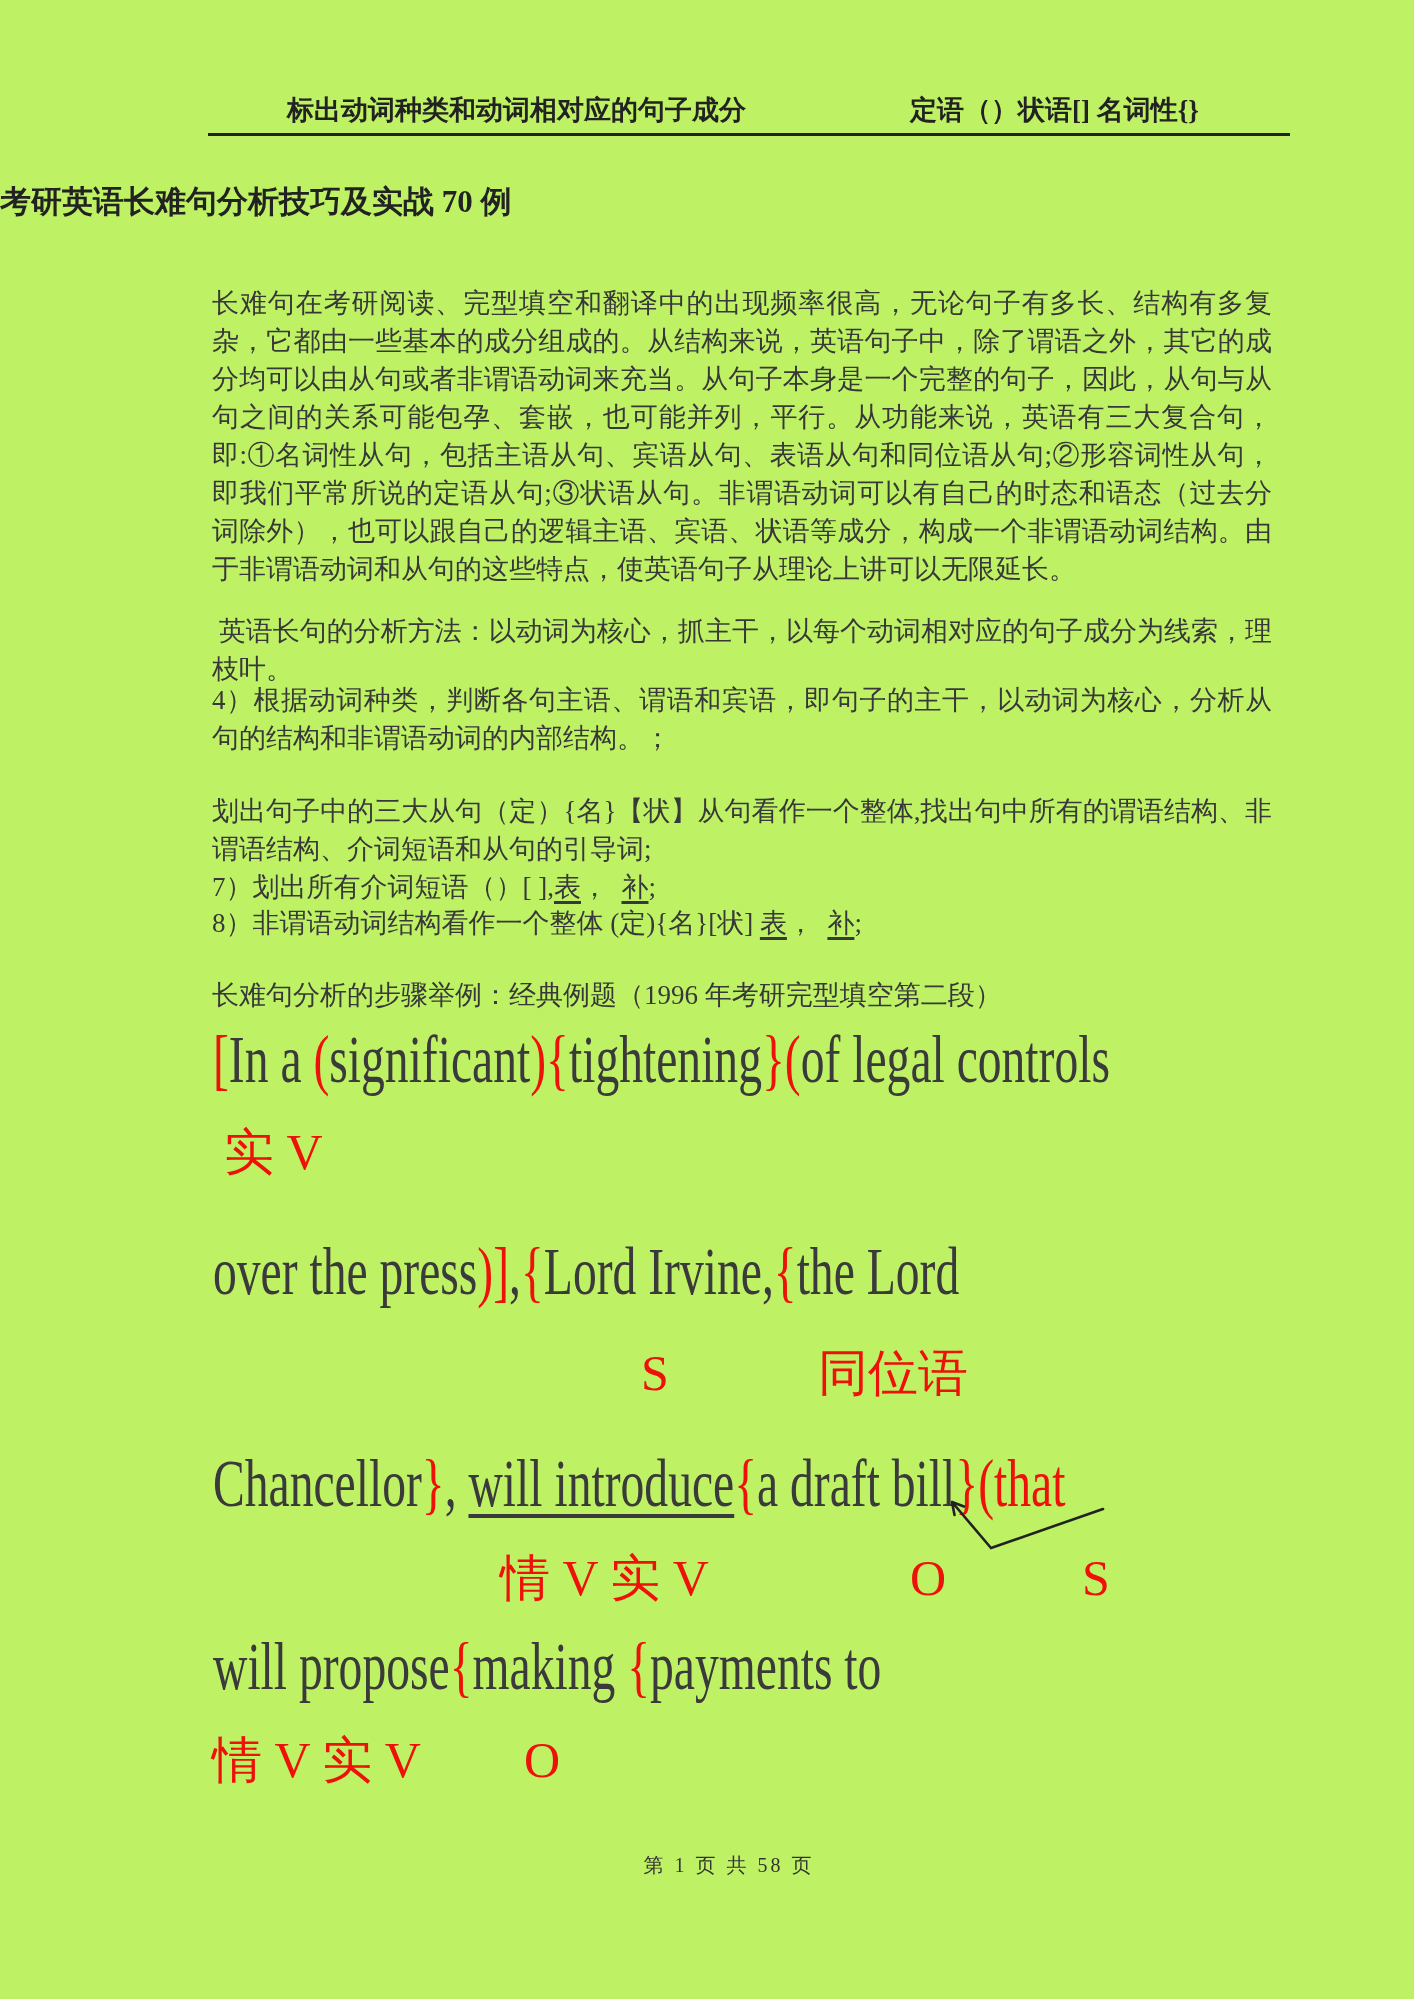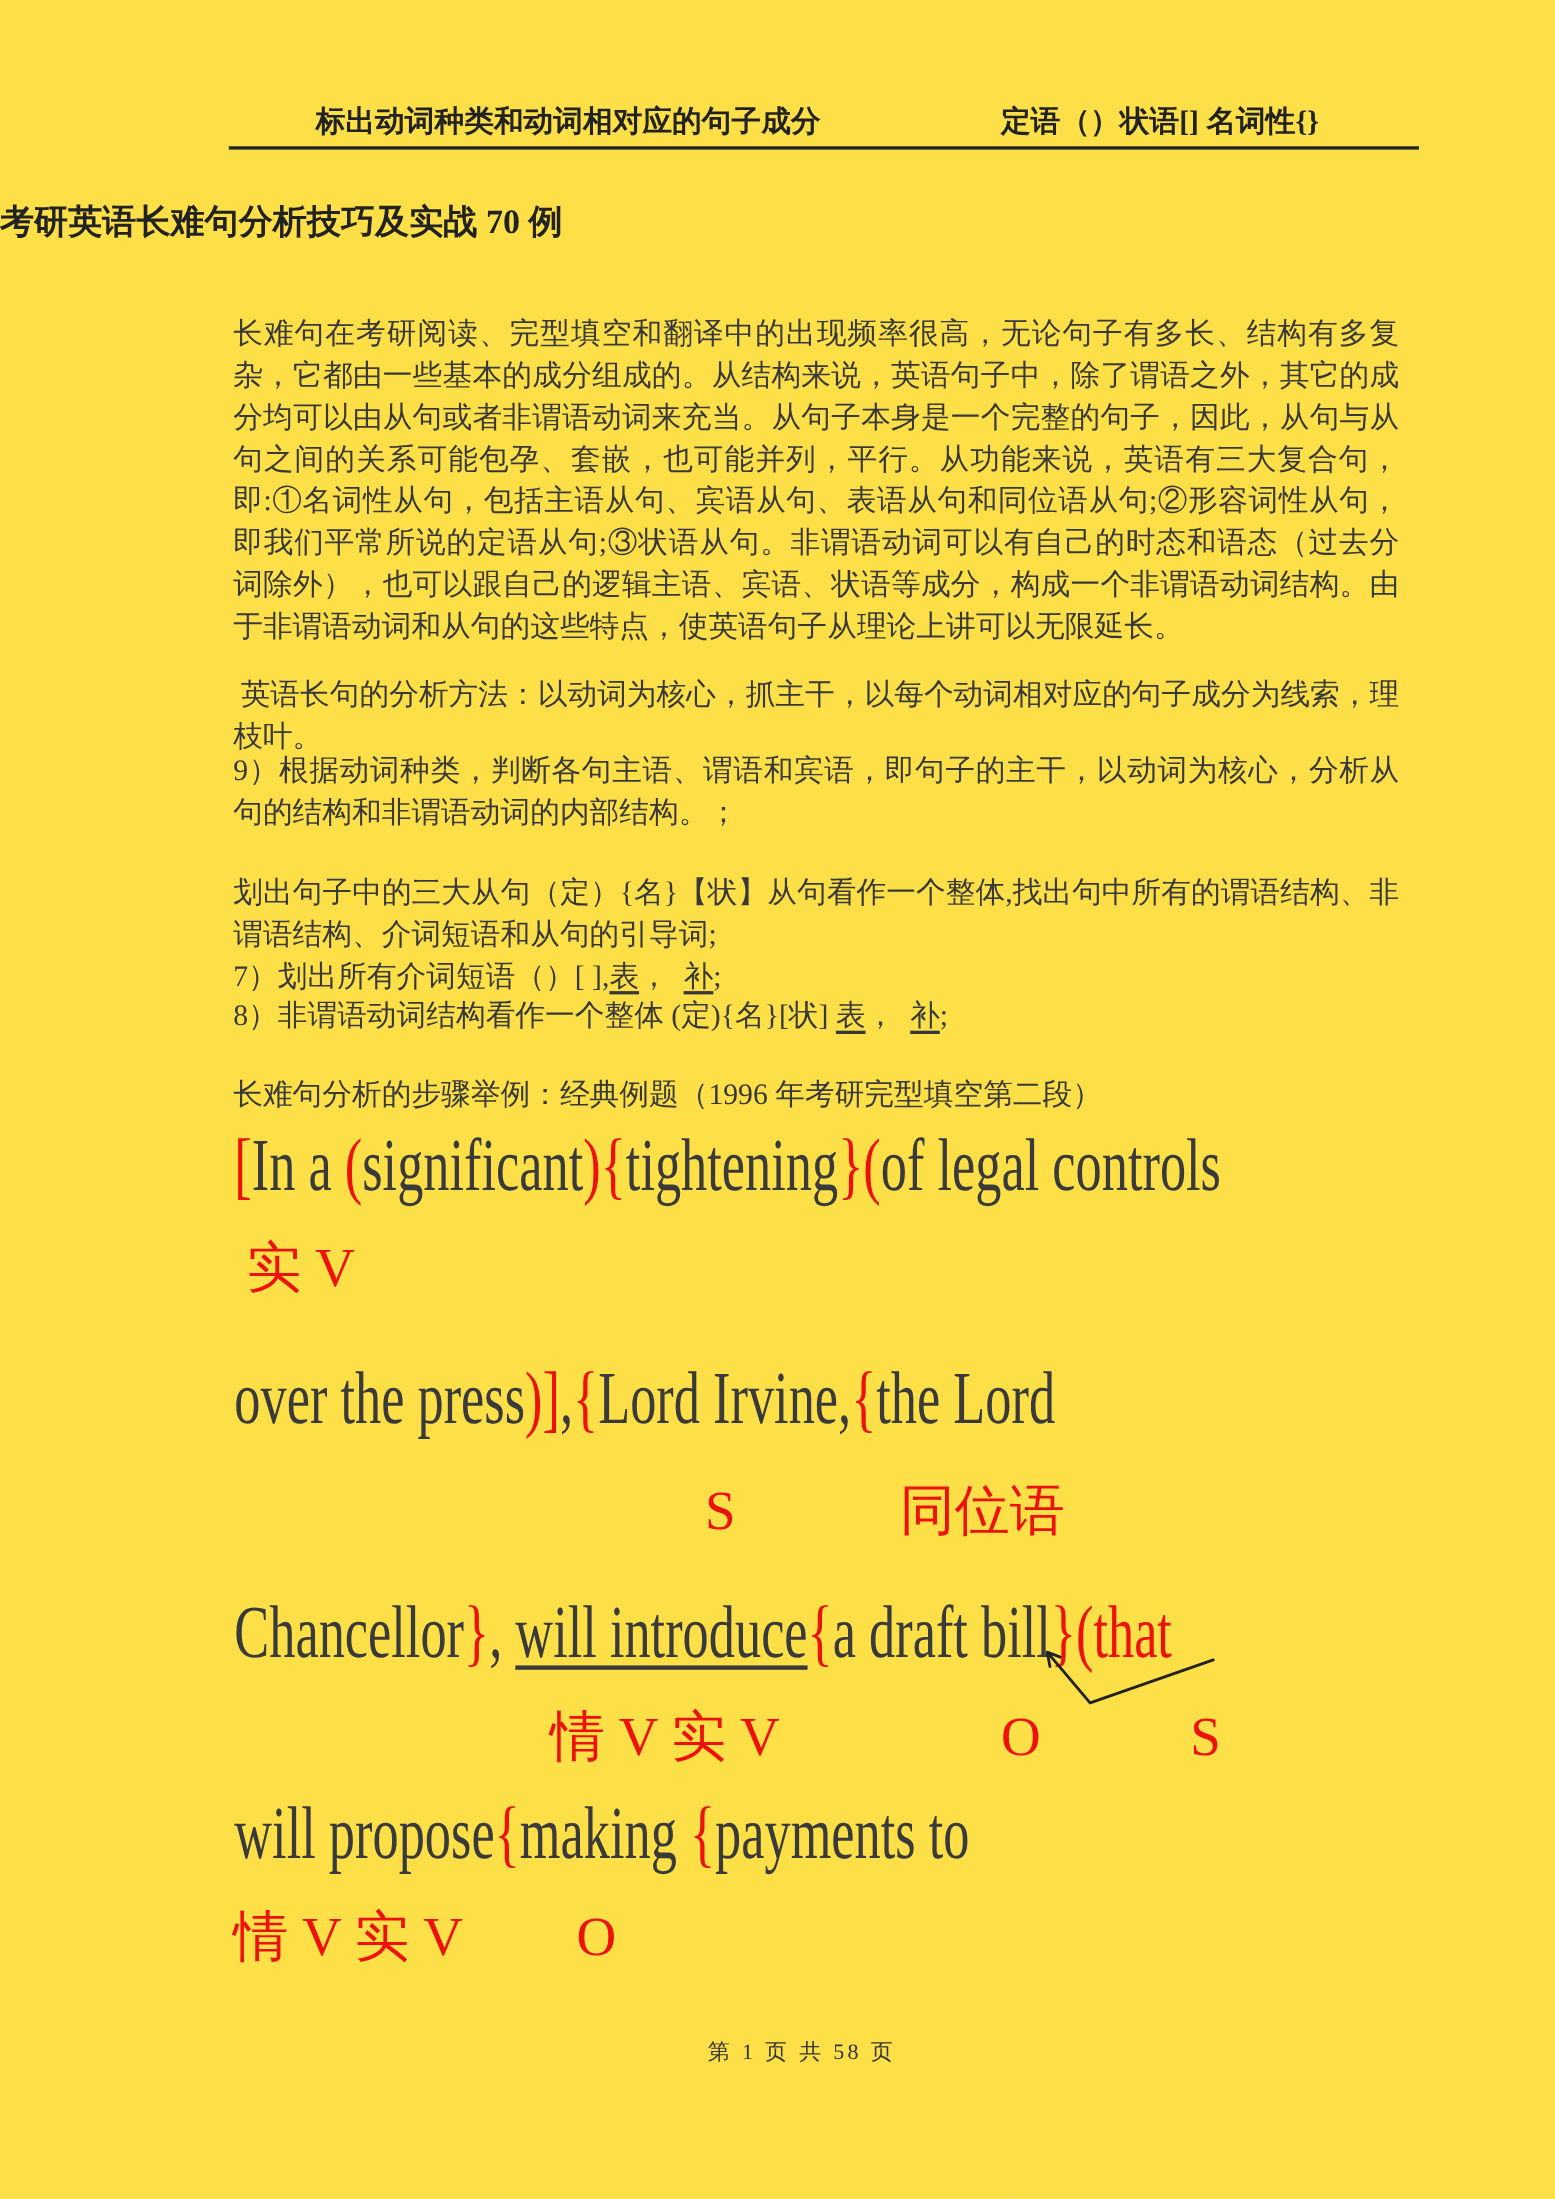--- a/index.html
+++ b/index.html
@@ -1,20 +1,20 @@
 <!DOCTYPE html>
 <html style="--red: #ee1109;"><head>
 <meta charset="utf-8">
 <style>
   html,body{margin:0;padding:0;background:#e9e9e9;}
   .page{
     position:relative;
     width:1414px;height:1999px;
     margin:0 auto;
-    background:#fde047;
+    background:#bef264;
     font-family:"Liberation Serif","DejaVu Serif",serif;
     color:#333;
     overflow:hidden;
   }
   .hdr{
     position:absolute;left:287px;right:215px;top:94px;
     display:flex;justify-content:space-between;
     font-size:27px;font-weight:bold;color:#222;line-height:32px;
     white-space:nowrap;
   }
@@ -57,21 +57,21 @@
   <div class="hdr">
     <span>标出动词种类和动词相对应的句子成分</span>
     <span>定语（）状语[] 名词性{}</span>
   </div>
   <div class="hdr-rule"></div>
 
   <h1 class="title">考研英语长难句分析技巧及实战 70 例</h1>
 
   <p class="para" style="top:284px">长难句在考研阅读、完型填空和翻译中的出现频率很高，无论句子有多长、结构有多复杂，它都由一些基本的成分组成的。从结构来说，英语句子中，除了谓语之外，其它的成分均可以由从句或者非谓语动词来充当。从句子本身是一个完整的句子，因此，从句与从句之间的关系可能包孕、套嵌，也可能并列，平行。从功能来说，英语有三大复合句，即:①名词性从句，包括主语从句、宾语从句、表语从句和同位语从句;②形容词性从句，即我们平常所说的定语从句;③状语从句。非谓语动词可以有自己的时态和语态（过去分词除外），也可以跟自己的逻辑主语、宾语、状语等成分，构成一个非谓语动词结构。由于非谓语动词和从句的这些特点，使英语句子从理论上讲可以无限延长。</p>
   <p class="para" style="top:612px"> 英语长句的分析方法：以动词为核心，抓主干，以每个动词相对应的句子成分为线索，理枝叶。</p>
-  <p class="para" style="top:681px">9）根据动词种类，判断各句主语、谓语和宾语，即句子的主干，以动词为核心，分析从句的结构和非谓语动词的内部结构。；</p>
+  <p class="para" style="top:681px">4）根据动词种类，判断各句主语、谓语和宾语，即句子的主干，以动词为核心，分析从句的结构和非谓语动词的内部结构。；</p>
   <p class="para" style="top:792px">划出句子中的三大从句（定）{名}【状】从句看作一个整体,找出句中所有的谓语结构、非谓语结构、介词短语和从句的引导词;</p>
   <p class="para" style="top:868px"><span>7）划出所有介词短语（）[ ],</span><span class="ul">表</span><span>，  </span><span class="ul">补</span><span>;</span></p>
   <p class="para" style="top:904px"><span>8）非谓语动词结构看作一个整体 (定){名}[状] </span><span class="ul">表</span><span>，  </span><span class="ul">补</span><span>;</span></p>
   <p class="para" style="top:976px">长难句分析的步骤举例：经典例题（1996 年考研完型填空第二段）</p>
 
   <div class="bigline" style="top:1022px">
     <span class="squeeze"><span class="red">[</span><span>In a </span><span class="red">(</span><span>significant</span><span class="red">)</span><span class="red">{</span><span>tightening</span><span class="red">}</span><span class="red">(</span><span>of legal controls</span></span>
   </div>
   <div class="biglabel" style="left:224px;top:1127px">实 V</div>
 

